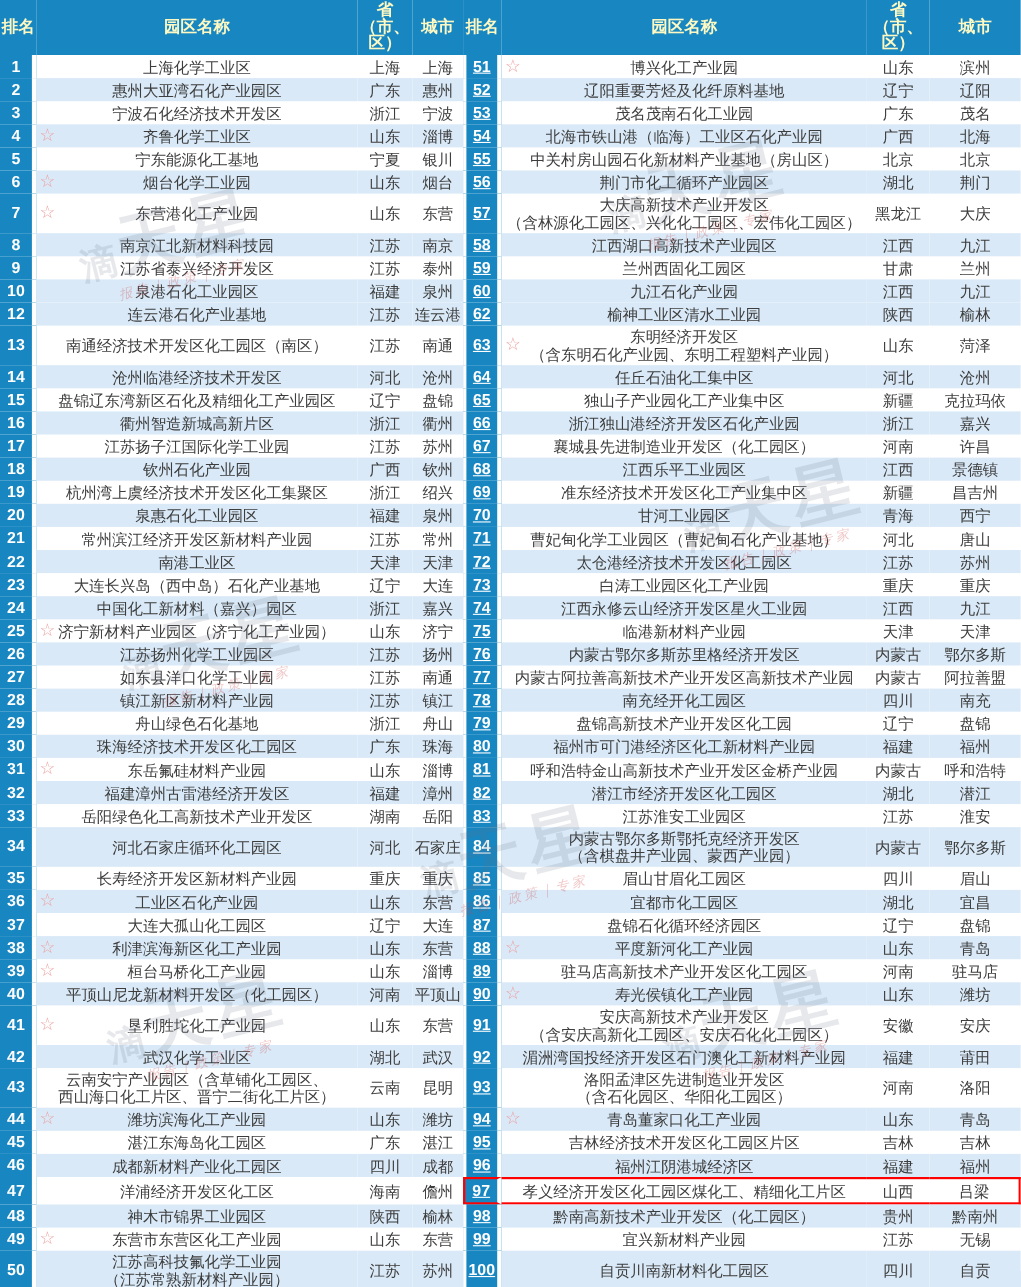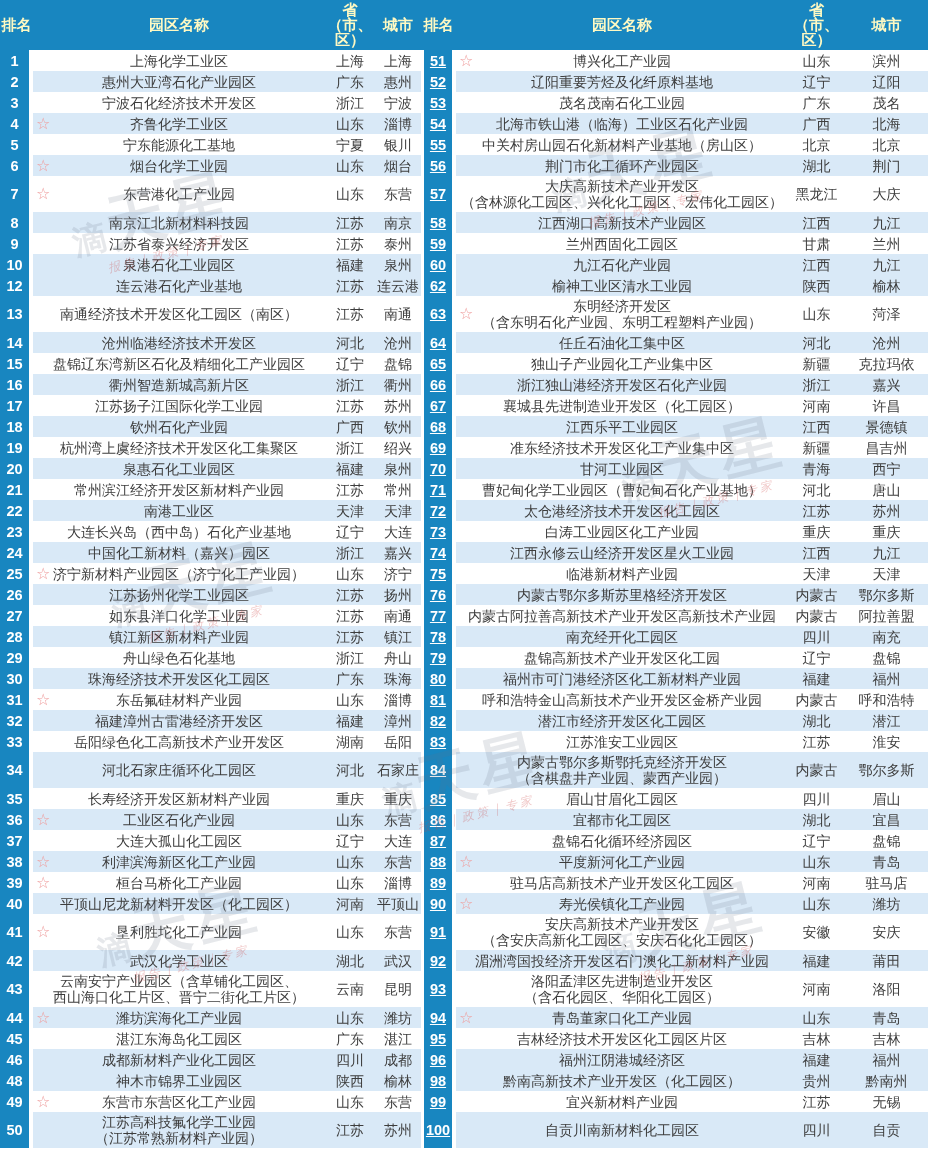--- a/index.html
+++ b/index.html
@@ -592,20 +592,30 @@
         <tr class="even">
     <td class="c-rank l">46</td>
     <td class="c-name"><span>成都新材料产业化工园区</span></td>
     <td class="c-prov">四川</td>
     <td class="c-city">成都</td>
     <td class="c-rank r">96</td>
     <td class="c-name"><span>福州江阴港城经济区</span></td>
     <td class="c-prov">福建</td>
     <td class="c-city">福州</td>
   </tr>
+        <tr>
+    <td class="c-rank l">47</td>
+    <td class="c-name"><span>洋浦经济开发区化工区</span></td>
+    <td class="c-prov">海南</td>
+    <td class="c-city">儋州</td>
+    <td class="c-rank r hl hl-first">97</td>
+    <td class="c-name hl"><span>孝义经济开发区化工园区煤化工、精细化工片区</span></td>
+    <td class="c-prov hl">山西</td>
+    <td class="c-city hl hl-last">吕梁</td>
+  </tr>
         <tr class="even">
     <td class="c-rank l">48</td>
     <td class="c-name"><span>神木市锦界工业园区</span></td>
     <td class="c-prov">陕西</td>
     <td class="c-city">榆林</td>
     <td class="c-rank r">98</td>
     <td class="c-name"><span>黔南高新技术产业开发区（化工园区）</span></td>
     <td class="c-prov">贵州</td>
     <td class="c-city">黔南州</td>
   </tr>

